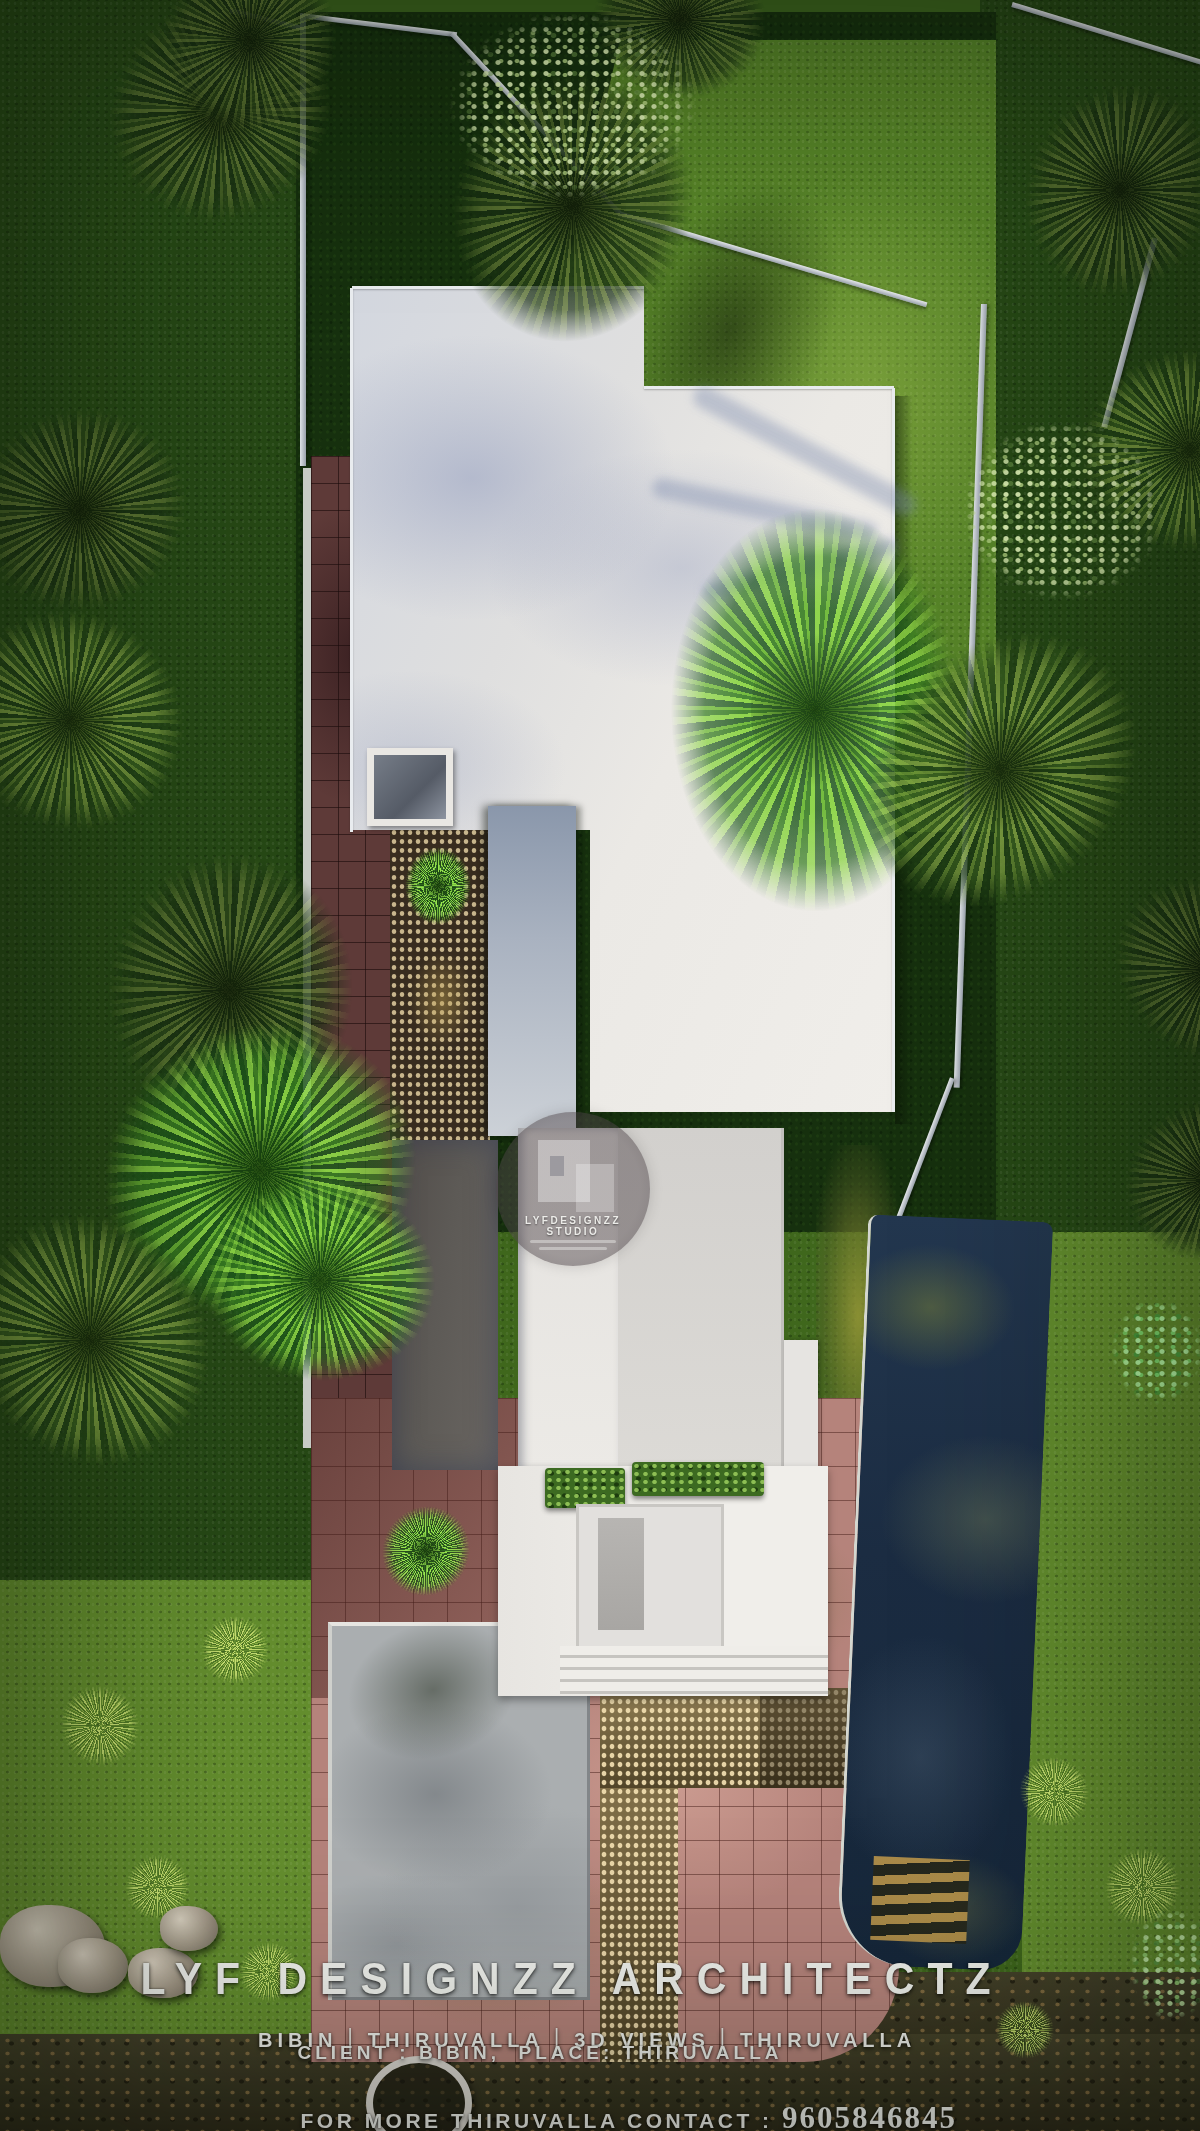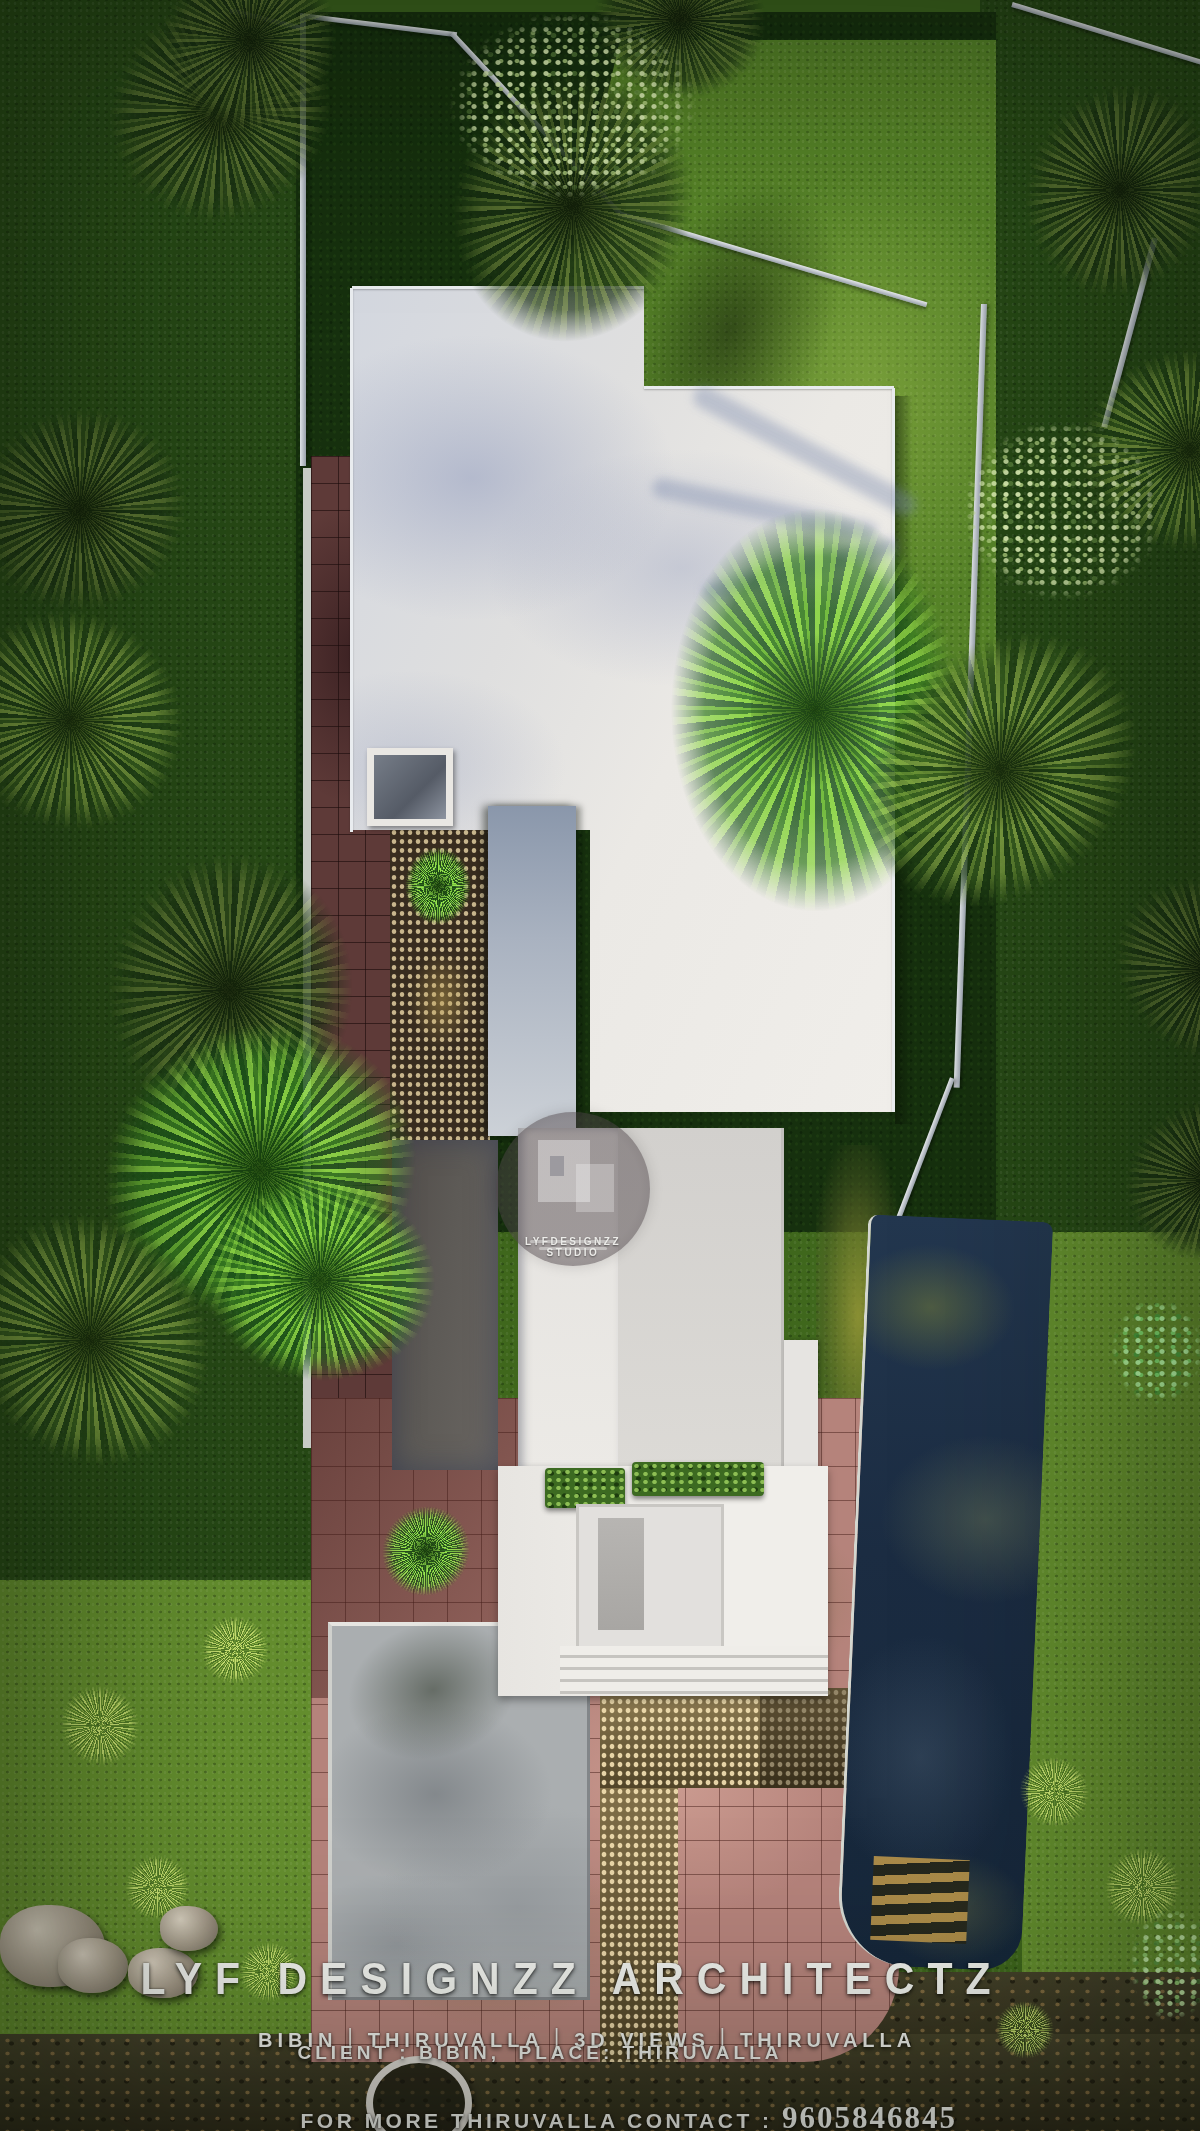--- a/index.html
+++ b/index.html
@@ -230,21 +230,21 @@
   <div class="abs tuft" style="left:982px;top:1988px;width:86px;height:84px;transform:rotate(30deg);"></div>
   <div class="abs rock" style="left:0px;top:1905px;width:105px;height:82px;"></div>
   <div class="abs rock" style="left:58px;top:1938px;width:70px;height:55px;"></div>
   <div class="abs rock" style="left:128px;top:1948px;width:70px;height:50px;"></div>
   <div class="abs rock" style="left:160px;top:1906px;width:58px;height:45px;"></div>
 
   <div class="abs wm-circle" style="left:496px;top:1112px;width:154px;height:154px;">
     <div class="wm-shape" style="left:42px;top:28px;width:52px;height:62px;"></div>
     <div class="wm-shape" style="left:80px;top:52px;width:38px;height:48px;background:rgba(250,250,250,.28);"></div>
     <div class="wm-shape" style="left:54px;top:44px;width:14px;height:20px;background:rgba(120,120,130,.5);"></div>
-    <div class="wm-text" style="top:124px;">LYFDESIGNZZ STUDIO</div>
+    <div class="wm-text" style="top:103px;">LYFDESIGNZZ STUDIO</div>
     <div class="wm-bar" style="top:128px;"></div>
     <div class="wm-bar" style="top:135px;left:28%;right:28%;"></div>
   </div>
 
   <div class="txt t-title" style="top:1956px;">LYF DESIGNZZ ARCHITECTZ</div>
   <div class="txt t-serv" style="top:2006px;">
     <span>BIBIN</span><span class="t-sep">|</span><span>THIRUVALLA</span><span class="t-sep">|</span><span>3D VIEWS</span><span class="t-sep">|</span><span>THIRUVALLA</span>
   </div>
   <div class="txt t-client" style="top:2042px;">CLIENT : BIBIN,  PLACE: THIRUVALLA</div>
   <div class="txt t-contact" style="top:2076px;">

